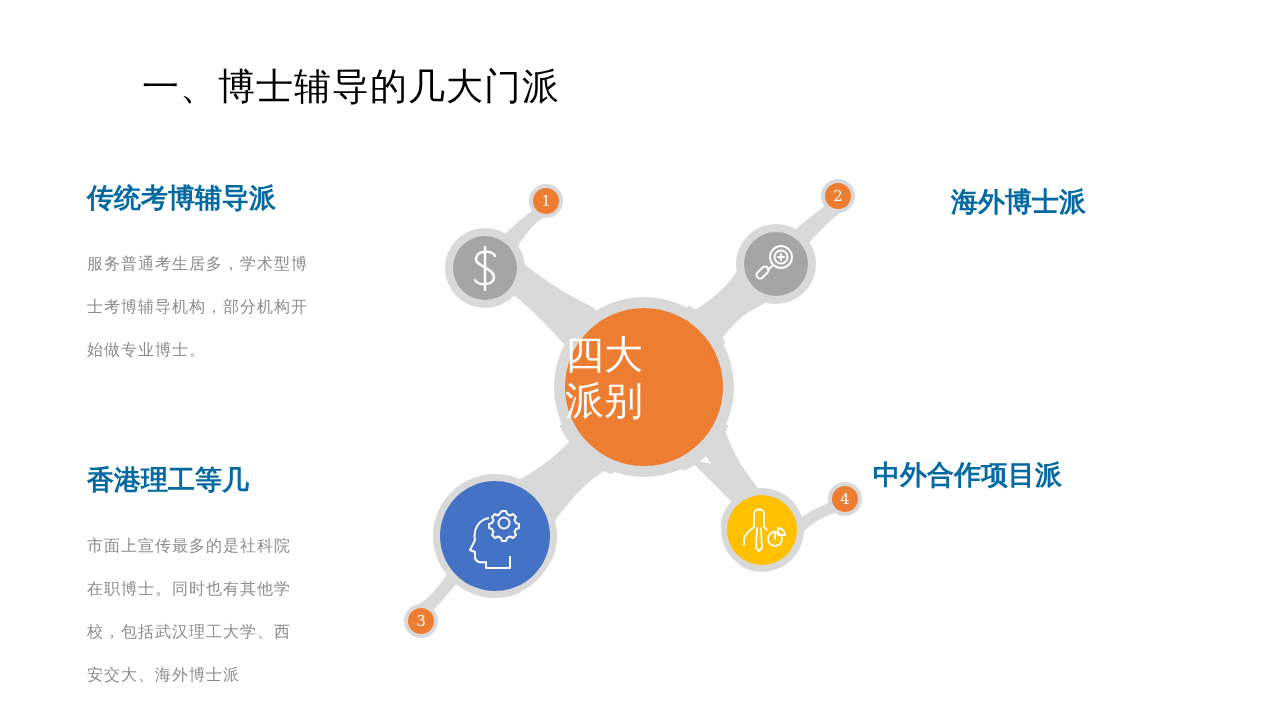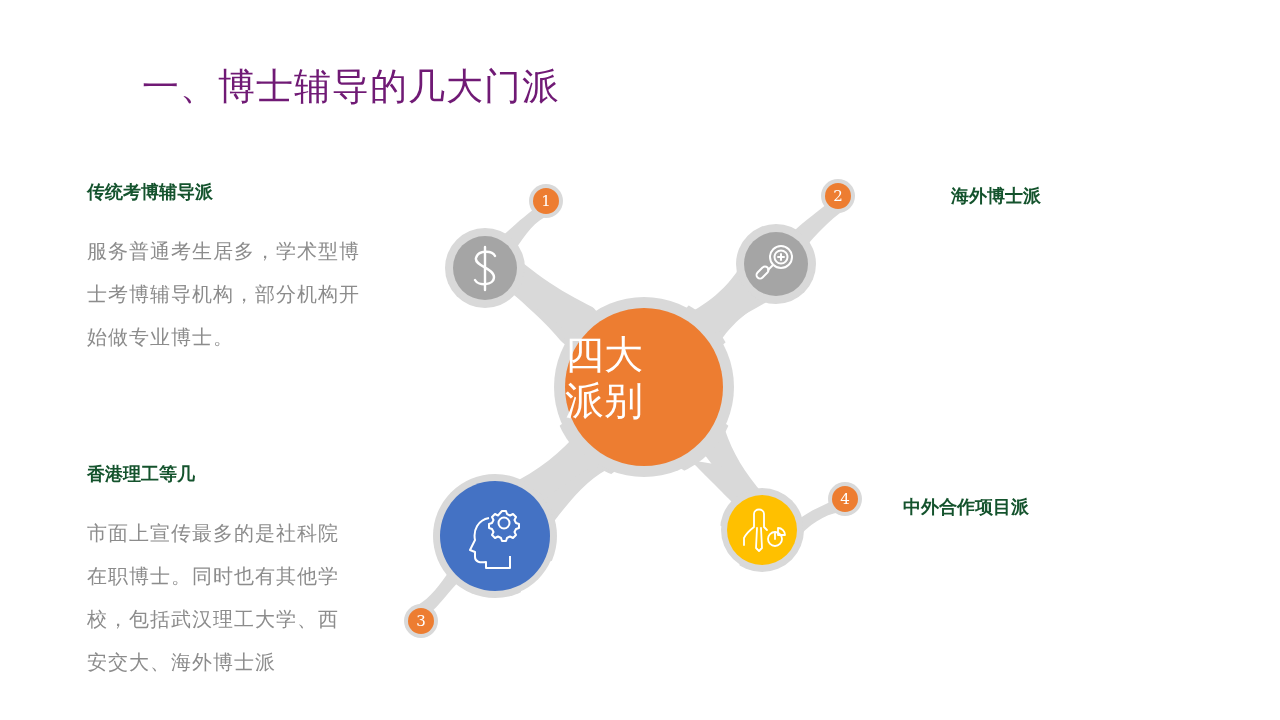--- a/index.html
+++ b/index.html
@@ -3,42 +3,42 @@
   <meta charset="utf-8">
   <style>
     html, body { margin: 0; padding: 0; }
     body {
       width: 1280px; height: 720px; position: relative; overflow: hidden;
       background: #ffffff;
       font-family: "DejaVu Serif", "Liberation Serif", serif;
     }
     .title {
       position: absolute; left: 142px; top: 62px;
-      font-size: 37px; color: #701a75; letter-spacing: 1px;
+      font-size: 37px; color: #000000; letter-spacing: 1px;
       font-family: Liberation Serif, serif;
       font-weight: normal; white-space: nowrap;
     }
     .block { position: absolute; }
     .block .heading {
-      font-size: 18px; color: #14532d; font-weight: bold;
+      font-size: 27px; color: #0369a1; font-weight: bold;
       font-family: Liberation Mono, monospace;
       white-space: nowrap;
     }
     .block .body {
-      font-size: 20px; color: #8c8c8c; line-height: 43px;
+      font-size: 16px; color: #8c8c8c; line-height: 43px;
       font-family: "DejaVu Sans", "Liberation Sans", sans-serif;
       letter-spacing: 1px;
     }
     #b1 { left: 87px; top: 180px; width: 320px; }
     #b1 .body { margin-top: 26px; }
     #b2 { left: 903px; top: 184px; width: 345px; margin-left: 48px; }
     #b2 .body { margin-top: 18px; }
     #b3 { left: 87px; top: 462px; width: 300px; }
     #b3 .body { margin-top: 26px; }
-    #b4 { left: 903px; top: 457px; width: 360px; margin-top: 38px; }
+    #b4 { left: 873px; top: 457px; width: 360px; }
     #b4 .body { margin-top: 36px; }
     svg.diagram { position: absolute; left: 0; top: 0; }
     .center-label {
       position: absolute; left: 565px; top: 332px; width: 158px;
       text-align: left; color: #ffffff; font-size: 39px; line-height: 46px;
       font-family: "DejaVu Serif", "Liberation Serif", serif;
     }
     .badge-num {
       position: absolute; width: 26px; height: 26px; line-height: 26px;
       text-align: center; color: #ffffff; font-size: 15px;

